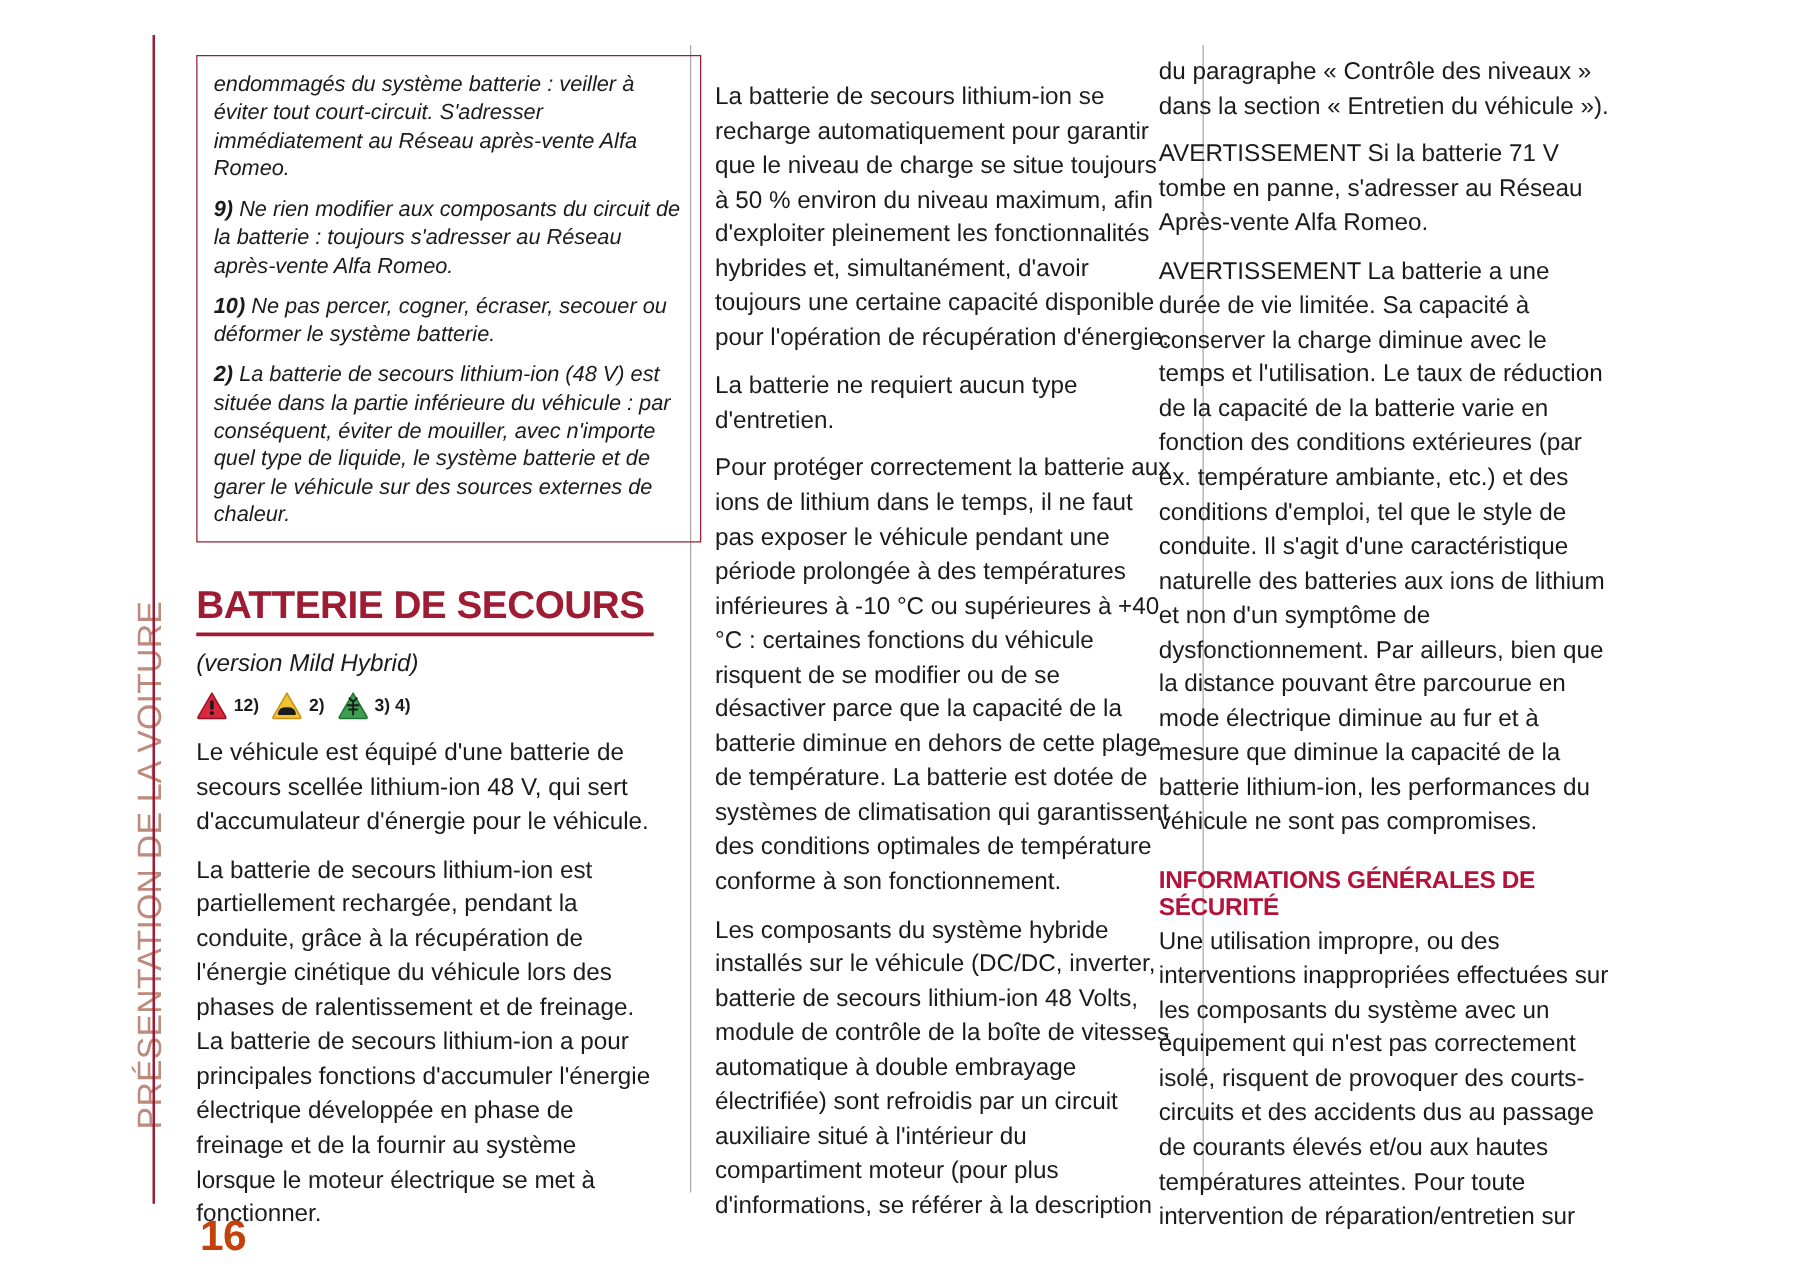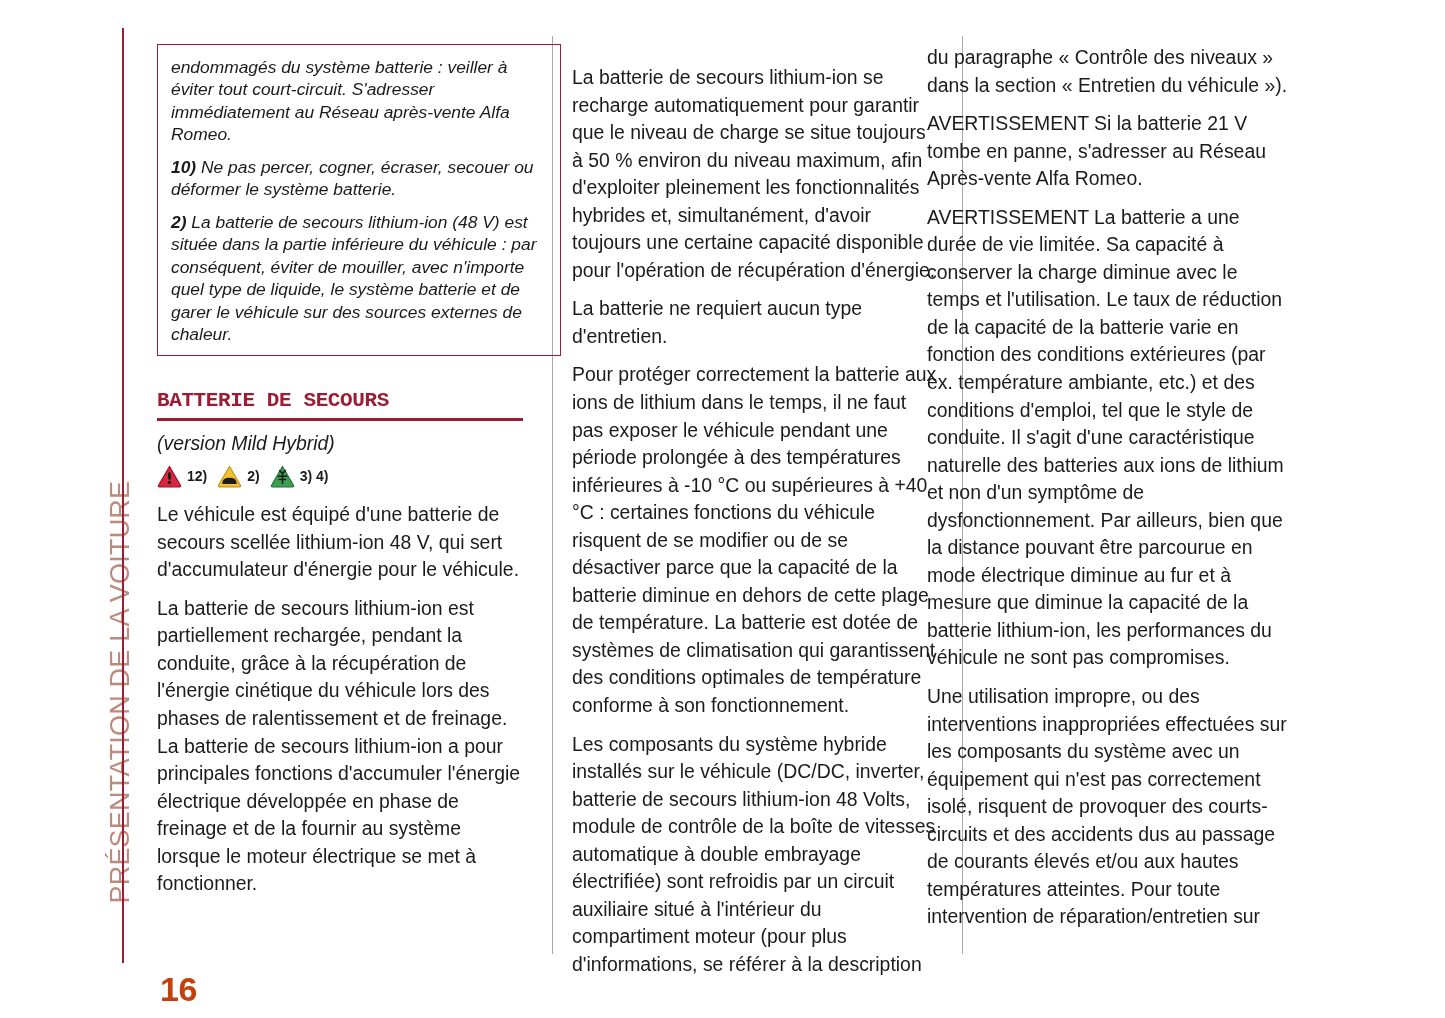--- a/index.html
+++ b/index.html
@@ -90,26 +90,26 @@
   }
   .warn-box p:last-child { margin-bottom: 0; }
   .warn-num {
     font-weight: bold;
     font-style: italic;
   }
 
   
   h2.section-head {
     color: #9d1c33;
-    font-size: 21px;
+    font-size: 31px;
     font-weight: bold;
     letter-spacing: -0.4px;
     margin: 34px 0 0 0;
     line-height: 1.05;
-    font-family: Liberation Mono, monospace;
+    font-family: Liberation Sans, sans-serif;
   }
   .head-rule {
     height: 2.5px;
     background: #9d1c33;
     margin: 6px 0 0 0;
     width: 100%;
   }
   h3.sub-head {
     color: #b4123b;
     font-size: 19.5px;
@@ -172,20 +172,21 @@
     <div class="sidebar-rule"></div>
   </div>
 
   <div class="col-divider" id="div1"></div>
   <div class="col-divider" id="div2"></div>
 
   <div class="col" id="col1">
 
     <div class="warn-box">
       <p><span>endommagés du système batterie : veiller à éviter tout court-circuit. S'adresser immédiatement au Réseau après-vente Alfa Romeo.</span></p>
+      <p><span class="warn-num">9)</span><span> Ne rien modifier aux composants du circuit de la batterie : toujours s'adresser au Réseau après-vente Alfa Romeo.</span></p>
       <p><span class="warn-num">10)</span><span> Ne pas percer, cogner, écraser, secouer ou déformer le système batterie.</span></p>
       <p><span class="warn-num">2)</span><span> La batterie de secours lithium-ion (48 V) est située dans la partie inférieure du véhicule : par conséquent, éviter de mouiller, avec n'importe quel type de liquide, le système batterie et de garer le véhicule sur des sources externes de chaleur.</span></p>
     </div>
 
     <h2 class="section-head">BATTERIE DE SECOURS</h2>
     <div class="head-rule"></div>
 
     <div class="version-line">(version Mild Hybrid)</div>
 
     <div class="icon-row">
@@ -224,22 +225,23 @@
 
   <div class="col" id="col2">
     <p class="body">La batterie de secours lithium-ion se recharge automatiquement pour garantir que le niveau de charge se situe toujours à 50 % environ du niveau maximum, afin d'exploiter pleinement les fonctionnalités hybrides et, simultanément, d'avoir toujours une certaine capacité disponible pour l'opération de récupération d'énergie.</p>
     <p class="body">La batterie ne requiert aucun type d'entretien.</p>
     <p class="body">Pour protéger correctement la batterie aux ions de lithium dans le temps, il ne faut pas exposer le véhicule pendant une période prolongée à des températures inférieures à -10 °C ou supérieures à +40 °C : certaines fonctions du véhicule risquent de se modifier ou de se désactiver parce que la capacité de la batterie diminue en dehors de cette plage de température. La batterie est dotée de systèmes de climatisation qui garantissent des conditions optimales de température conforme à son fonctionnement.</p>
     <p class="body tight">Les composants du système hybride installés sur le véhicule (DC/DC, inverter, batterie de secours lithium-ion 48 Volts, module de contrôle de la boîte de vitesses automatique à double embrayage électrifiée) sont refroidis par un circuit auxiliaire situé à l'intérieur du compartiment moteur (pour plus d'informations, se référer à la description</p>
   </div>
 
   <div class="col" id="col3">
     <p class="body">du paragraphe « Contrôle des niveaux » dans la section « Entretien du véhicule »).</p>
-    <p class="body">AVERTISSEMENT Si la batterie 21 V tombe en panne, s'adresser au Réseau Après-vente Alfa Romeo.</p>
+    <p class="body">AVERTISSEMENT Si la batterie 71 V tombe en panne, s'adresser au Réseau Après-vente Alfa Romeo.</p>
     <p class="body">AVERTISSEMENT La batterie a une durée de vie limitée. Sa capacité à conserver la charge diminue avec le temps et l'utilisation. Le taux de réduction de la capacité de la batterie varie en fonction des conditions extérieures (par ex. température ambiante, etc.) et des conditions d'emploi, tel que le style de conduite. Il s'agit d'une caractéristique naturelle des batteries aux ions de lithium et non d'un symptôme de dysfonctionnement. Par ailleurs, bien que la distance pouvant être parcourue en mode électrique diminue au fur et à mesure que diminue la capacité de la batterie lithium-ion, les performances du véhicule ne sont pas compromises.</p>
 
+    <h3 class="sub-head">INFORMATIONS GÉNÉRALES DE SÉCURITÉ</h3>
 
     <p class="body tight">Une utilisation impropre, ou des interventions inappropriées effectuées sur les composants du système avec un équipement qui n'est pas correctement isolé, risquent de provoquer des courts-circuits et des accidents dus au passage de courants élevés et/ou aux hautes températures atteintes. Pour toute intervention de réparation/entretien sur</p>
   </div>
 
   <div class="page-number">16</div>
 
 </div>
 
 </body></html>

